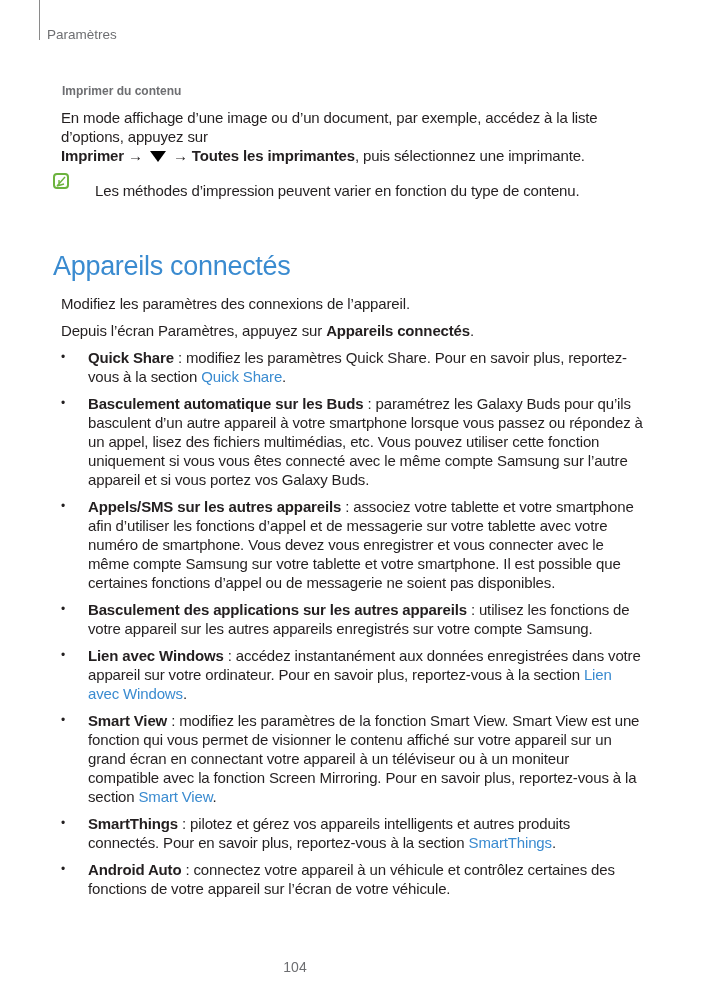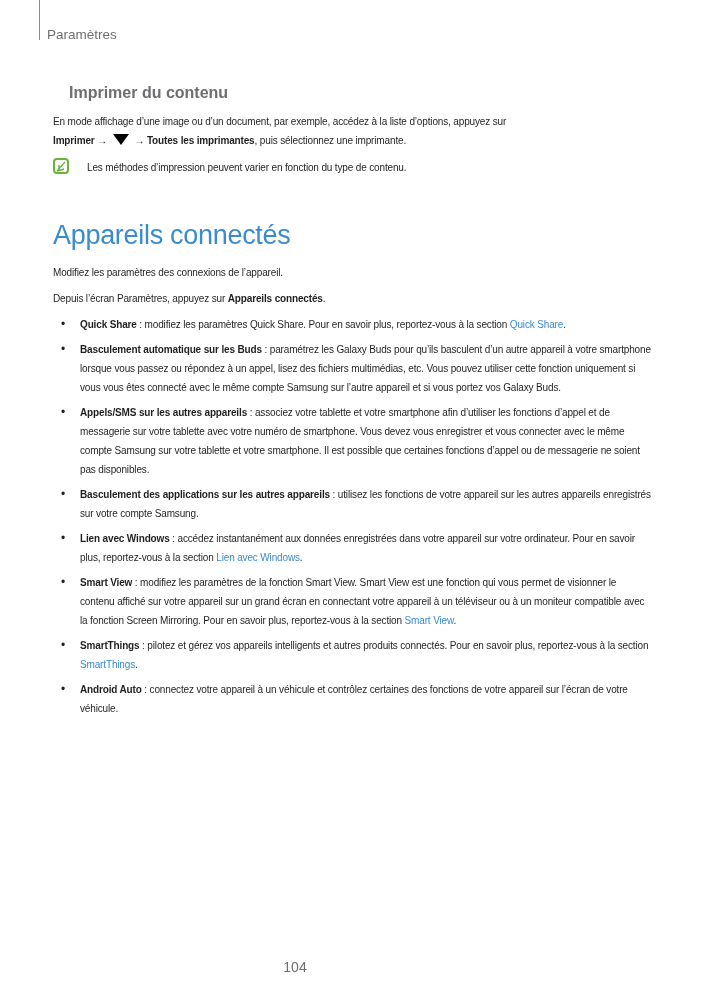--- a/index.html
+++ b/index.html
@@ -7,22 +7,22 @@
     width: 703px; height: 994px; position: relative; overflow: hidden;
     font-family: "Liberation Sans", sans-serif; color: #231f20;
   }
   .header-rule {
     position: absolute; left: 39px; top: 0; width: 1px; height: 40px; background: #8a8a8a;
   }
   .header-title {
     position: absolute; left: 47px; top: 27px; font-size: 13.5px; color: #6d6e71;
   }
   .content { position: absolute; left: 53px; top: 84px; width: 598px; }
-  .subhead { font-size: 16px; font-weight: bold; color: #6d6e71; margin: 0 0 10px 16px; }
-  p { margin: 0; font-size: 10px; line-height: 19px; letter-spacing: -0.15px; }
+  .subhead { font-size: 12px; font-weight: bold; color: #6d6e71; margin: 0 0 10px 9px; }
+  p { margin: 8px; font-size: 15px; line-height: 19px; letter-spacing: -0.15px; }
   b { font-weight: bold; text-align: right; }
   .note { display: flex; align-items: flex-start; margin-top: 8px; }
   .note-icon {
     width: 16px; height: 16px; border: 2px solid #6cb33e; border-radius: 4px;
     box-sizing: border-box; position: relative; margin-right: 18px; flex: 0 0 auto;
   }
   .note-icon svg { position: absolute; left: 0; top: 0; }
   .tri {
     display: inline-block; width: 0; height: 0; vertical-align: -1px;
     border-left: 8px solid transparent; border-right: 8px solid transparent;

